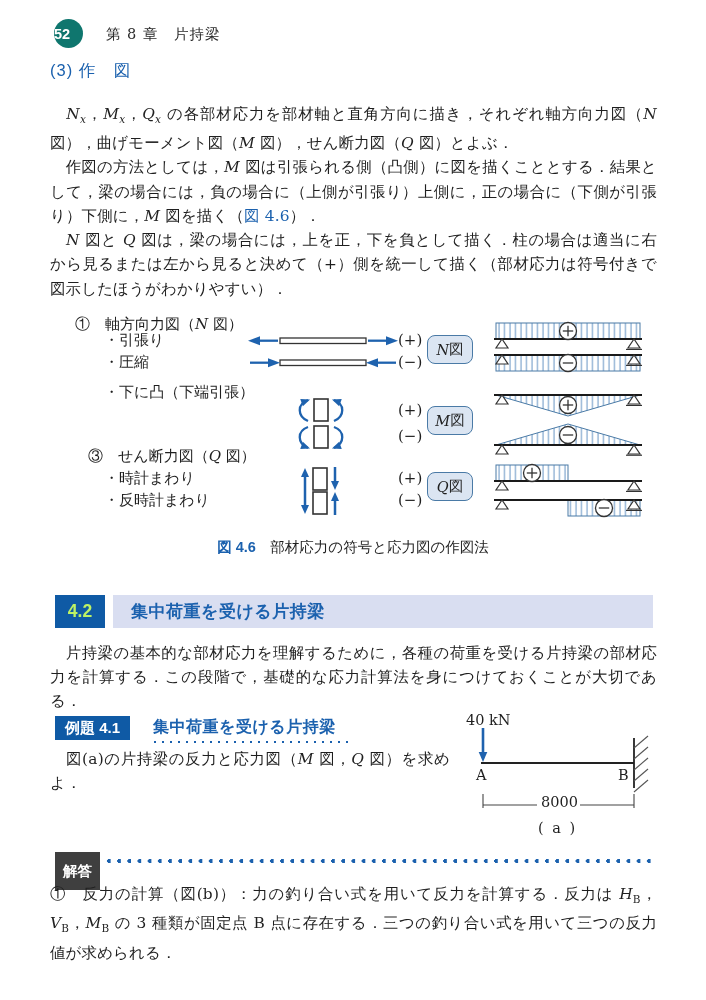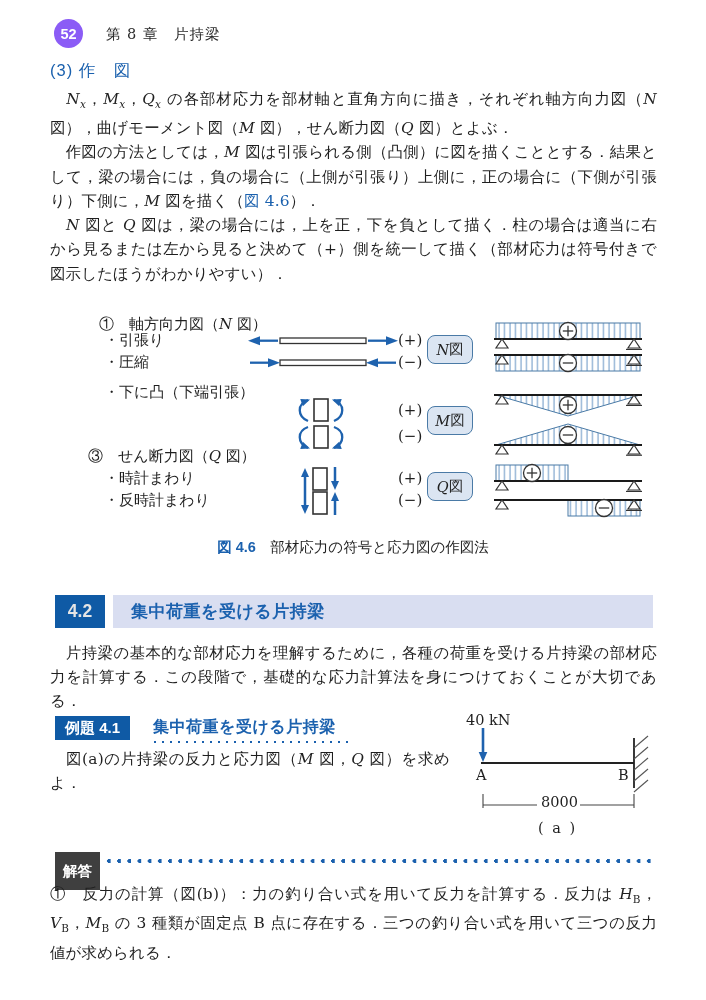--- a/index.html
+++ b/index.html
@@ -9,50 +9,50 @@
     color:#1f1f1f;
   }
   .page{position:relative;width:706px;height:1000px;}
   i{font-style:italic;}
   sub{font-size:0.68em;}
   .link{color:#1b61ae;}
 
   
   .pagenum{
     position:absolute;left:54px;top:19px;width:29px;height:29px;border-radius:50%;
-    background:#8b5cf6;color:#fff;font-family:"Liberation Sans",sans-serif;
-    font-size:14.5px;font-weight:bold;display:flex;align-items:center;justify-content:center;
+    background:#0f766e;color:#fff;font-family:"Liberation Sans",sans-serif;
+    font-size:14.5px;font-weight:bold;display:flex;align-items:center;justify-content:flex-start;
   }
   .chapter{position:absolute;left:106px;top:25px;font-size:14.5px;letter-spacing:1px;color:#2a2a2a;}
 
   
   .s3-heading{position:absolute;left:50px;top:60px;color:#1b61ae;font-size:16.5px;font-weight:normal;
     font-family:"Liberation Sans","DejaVu Sans",sans-serif;letter-spacing:1px;}
   .bodytext{font-size:15.4px;line-height:24.2px;text-align:justify;letter-spacing:0.2px;}
-  .para-block{position:absolute;left:50px;top:87px;width:607px;}
+  .para-block{position:absolute;left:50px;top:102px;width:607px;}
   .para-block p{margin:0;}
 
   
   .fig46{position:absolute;left:0;top:0;width:706px;height:560px;pointer-events:none;}
   .fig46 .t{position:absolute;font-size:15px;white-space:nowrap;}
   .fig46 .sign{position:absolute;font-size:15px;}
   .labelbox{
     position:absolute;width:44px;height:27px;border:1.4px solid #4a7aa6;border-radius:8px;
     background:#dbe5f2;display:flex;align-items:center;justify-content:center;
     font-size:14.5px;color:#1f1f1f;
   }
   .diag{position:absolute;}
 
   
   .caption{position:absolute;left:0;top:538px;width:706px;text-align:center;font-size:14.5px;}
   .caption .figno{color:#1b61ae;font-family:"Liberation Sans",sans-serif;font-weight:bold;}
 
   
   .sec-num{
-    position:absolute;left:55px;top:595px;width:50px;height:33px;background:#0f5aa5;color:#e5e5e5;
+    position:absolute;left:55px;top:595px;width:50px;height:33px;background:#0f5aa5;color:#bef264;
     font-family:"Liberation Sans",sans-serif;font-weight:bold;font-size:17.5px;
     display:flex;align-items:center;justify-content:center;
   }
   .sec-band{
     position:absolute;left:113px;top:595px;width:540px;height:33px;background:#d9def1;
     display:flex;align-items:center;padding-left:18px;box-sizing:border-box;
     color:#1b61ae;font-family:"Liberation Sans","DejaVu Sans",sans-serif;font-weight:bold;font-size:17px;letter-spacing:0.5px;
   }
   .sec-para{position:absolute;left:50px;top:641px;width:607px;}
 
@@ -112,21 +112,21 @@
   <div class="s3-heading">(3) 作　図</div>
 
   <div class="para-block bodytext">
     <p>　<i>N</i><sub><i>x</i></sub>，<i>M</i><sub><i>x</i></sub>，<i>Q</i><sub><i>x</i></sub> の各部材応力を部材軸と直角方向に描き，それぞれ軸方向力図（<i>N</i> 図），曲げモーメント図（<i>M</i> 図），せん断力図（<i>Q</i> 図）とよぶ．</p>
     <p>　作図の方法としては，<i>M</i> 図は引張られる側（凸側）に図を描くこととする．結果として，梁の場合には，負の場合に（上側が引張り）上側に，正の場合に（下側が引張り）下側に，<i>M</i> 図を描く（<span class="link">図 4.6</span>）．</p>
     <p>　<i>N</i> 図と <i>Q</i> 図は，梁の場合には，上を正，下を負として描く．柱の場合は適当に右から見るまたは左から見ると決めて（+）側を統一して描く（部材応力は符号付きで図示したほうがわかりやすい）．</p>
   </div>
 
   <div class="fig46">
 
-    <div class="t" style="left:99px;top:315px;text-align:center;">①　軸方向力図（<i>N</i> 図）</div>
+    <div class="t" style="left:75px;top:315px;text-align:center;">①　軸方向力図（<i>N</i> 図）</div>
     <div class="t" style="left:104px;top:331px;">・引張り</div>
     <div class="t" style="left:104px;top:353px;">・圧縮</div>
 
     <svg class="diag" style="left:248px;top:332px;" width="150" height="18">
       <rect x="32" y="6" width="86" height="5.5" fill="#fff" stroke="#333" stroke-width="1.3"></rect>
       <line x1="30" y1="8.7" x2="12" y2="8.7" stroke="#1e62ae" stroke-width="2.3"></line>
       <path d="M0,8.7 L12,4.2 L12,13.2 Z" fill="#1e62ae"></path>
       <line x1="120" y1="8.7" x2="138" y2="8.7" stroke="#1e62ae" stroke-width="2.3"></line>
       <path d="M150,8.7 L138,4.2 L138,13.2 Z" fill="#1e62ae"></path>
     </svg>

